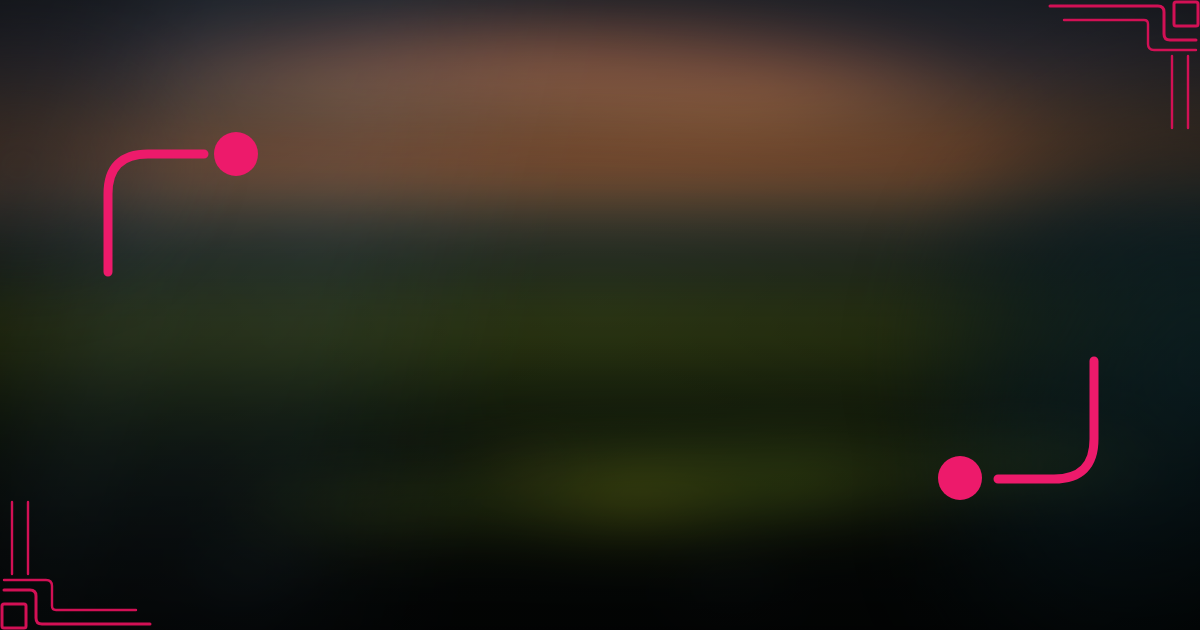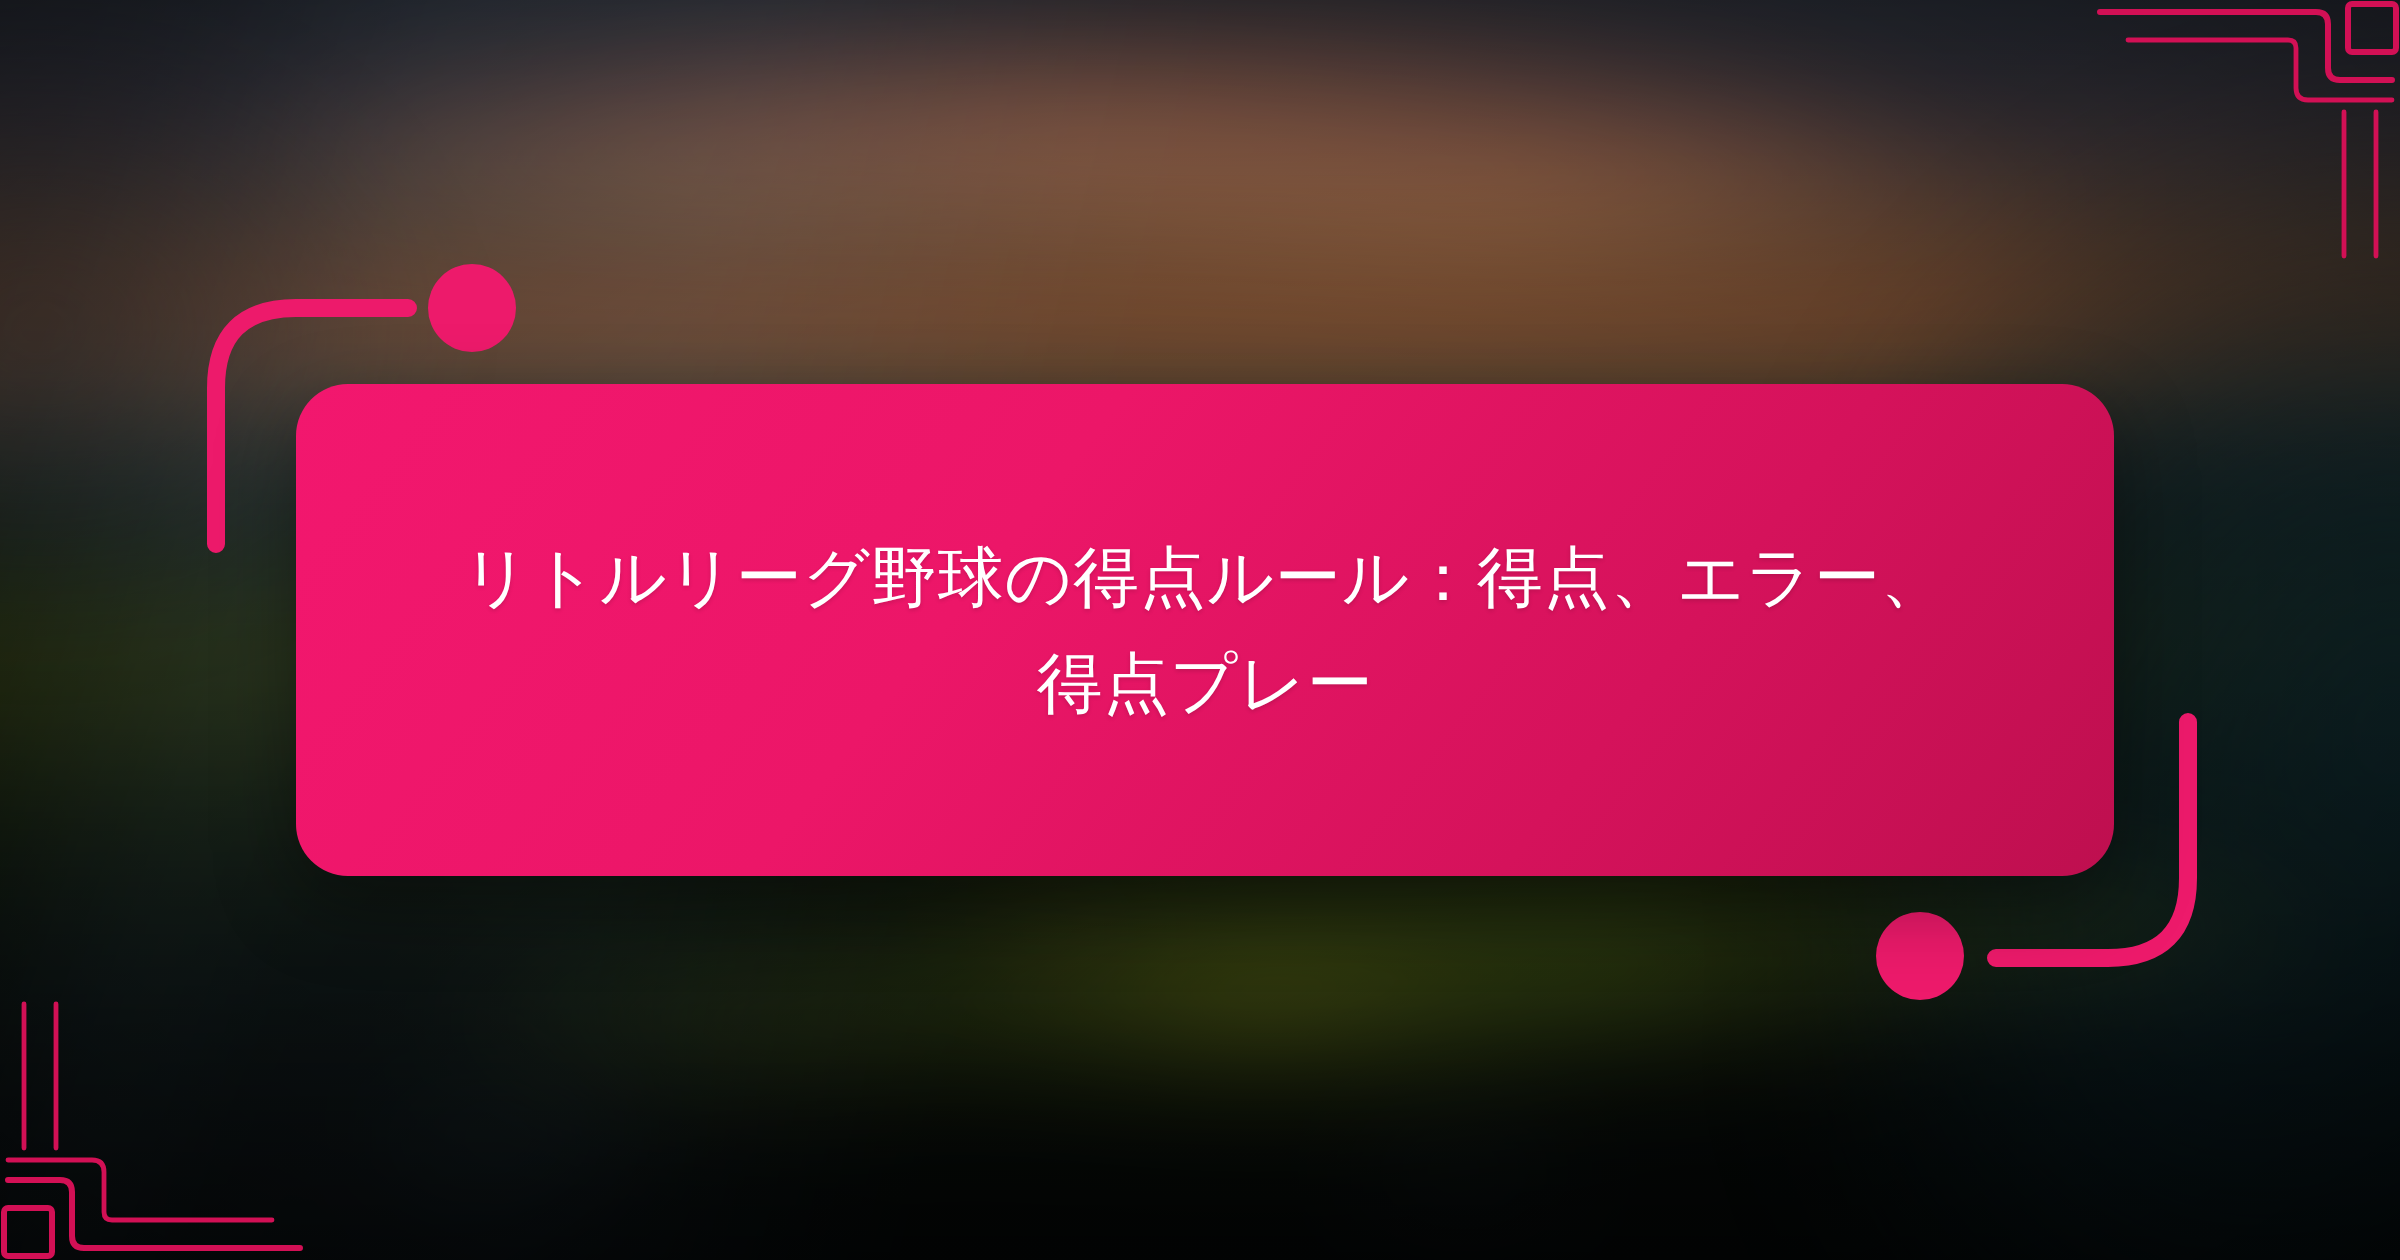--- a/index.html
+++ b/index.html
@@ -188,18 +188,14 @@
   <svg class="deco deco-tl" viewBox="0 0 120 140">
     <path d="M 8 134 V 56 Q 8 16 48 16 H 104" fill="none" stroke="#ED1A6B" stroke-width="9" stroke-linecap="round"></path>
   </svg>
   <div class="deco-dot deco-dot-tl"></div>
 
   <svg class="deco deco-br" viewBox="0 0 120 140">
     <path d="M 112 6 V 84 Q 112 124 72 124 H 16" fill="none" stroke="#ED1A6B" stroke-width="9" stroke-linecap="round"></path>
   </svg>
   <div class="deco-dot deco-dot-br"></div>
 
-  <div class="card">
-    <h1 class="card-title">リトルリーグ野球の得点ルール：得点、エラー、
-得点プレー</h1>
-  </div>
 
 </div>
 
 </body></html>

